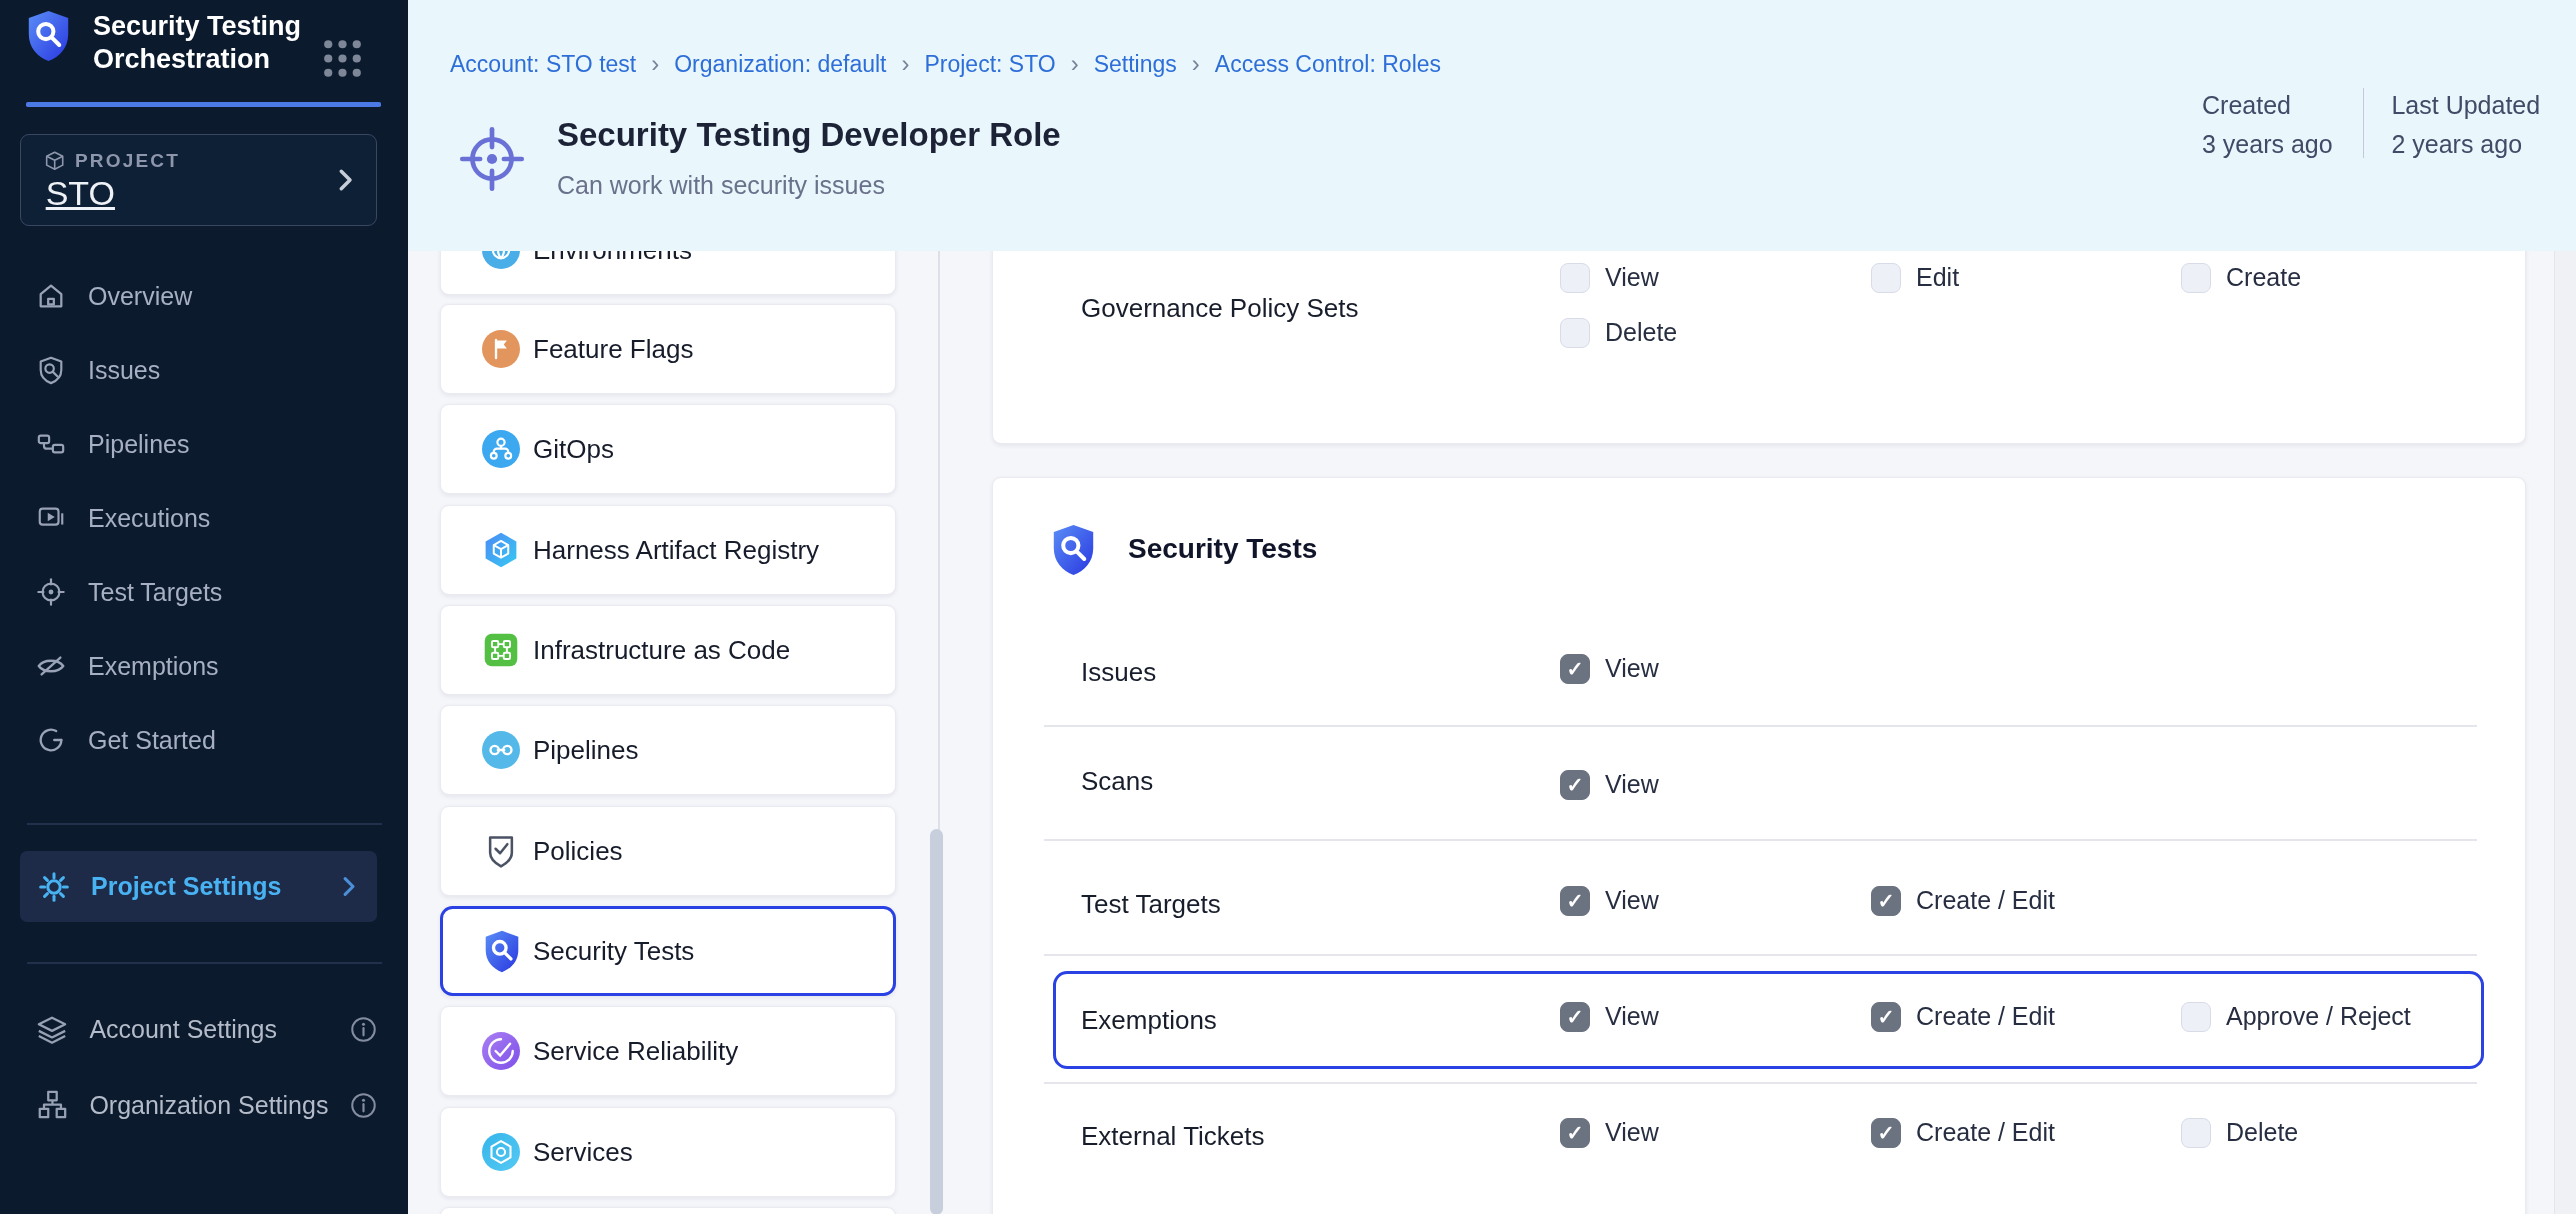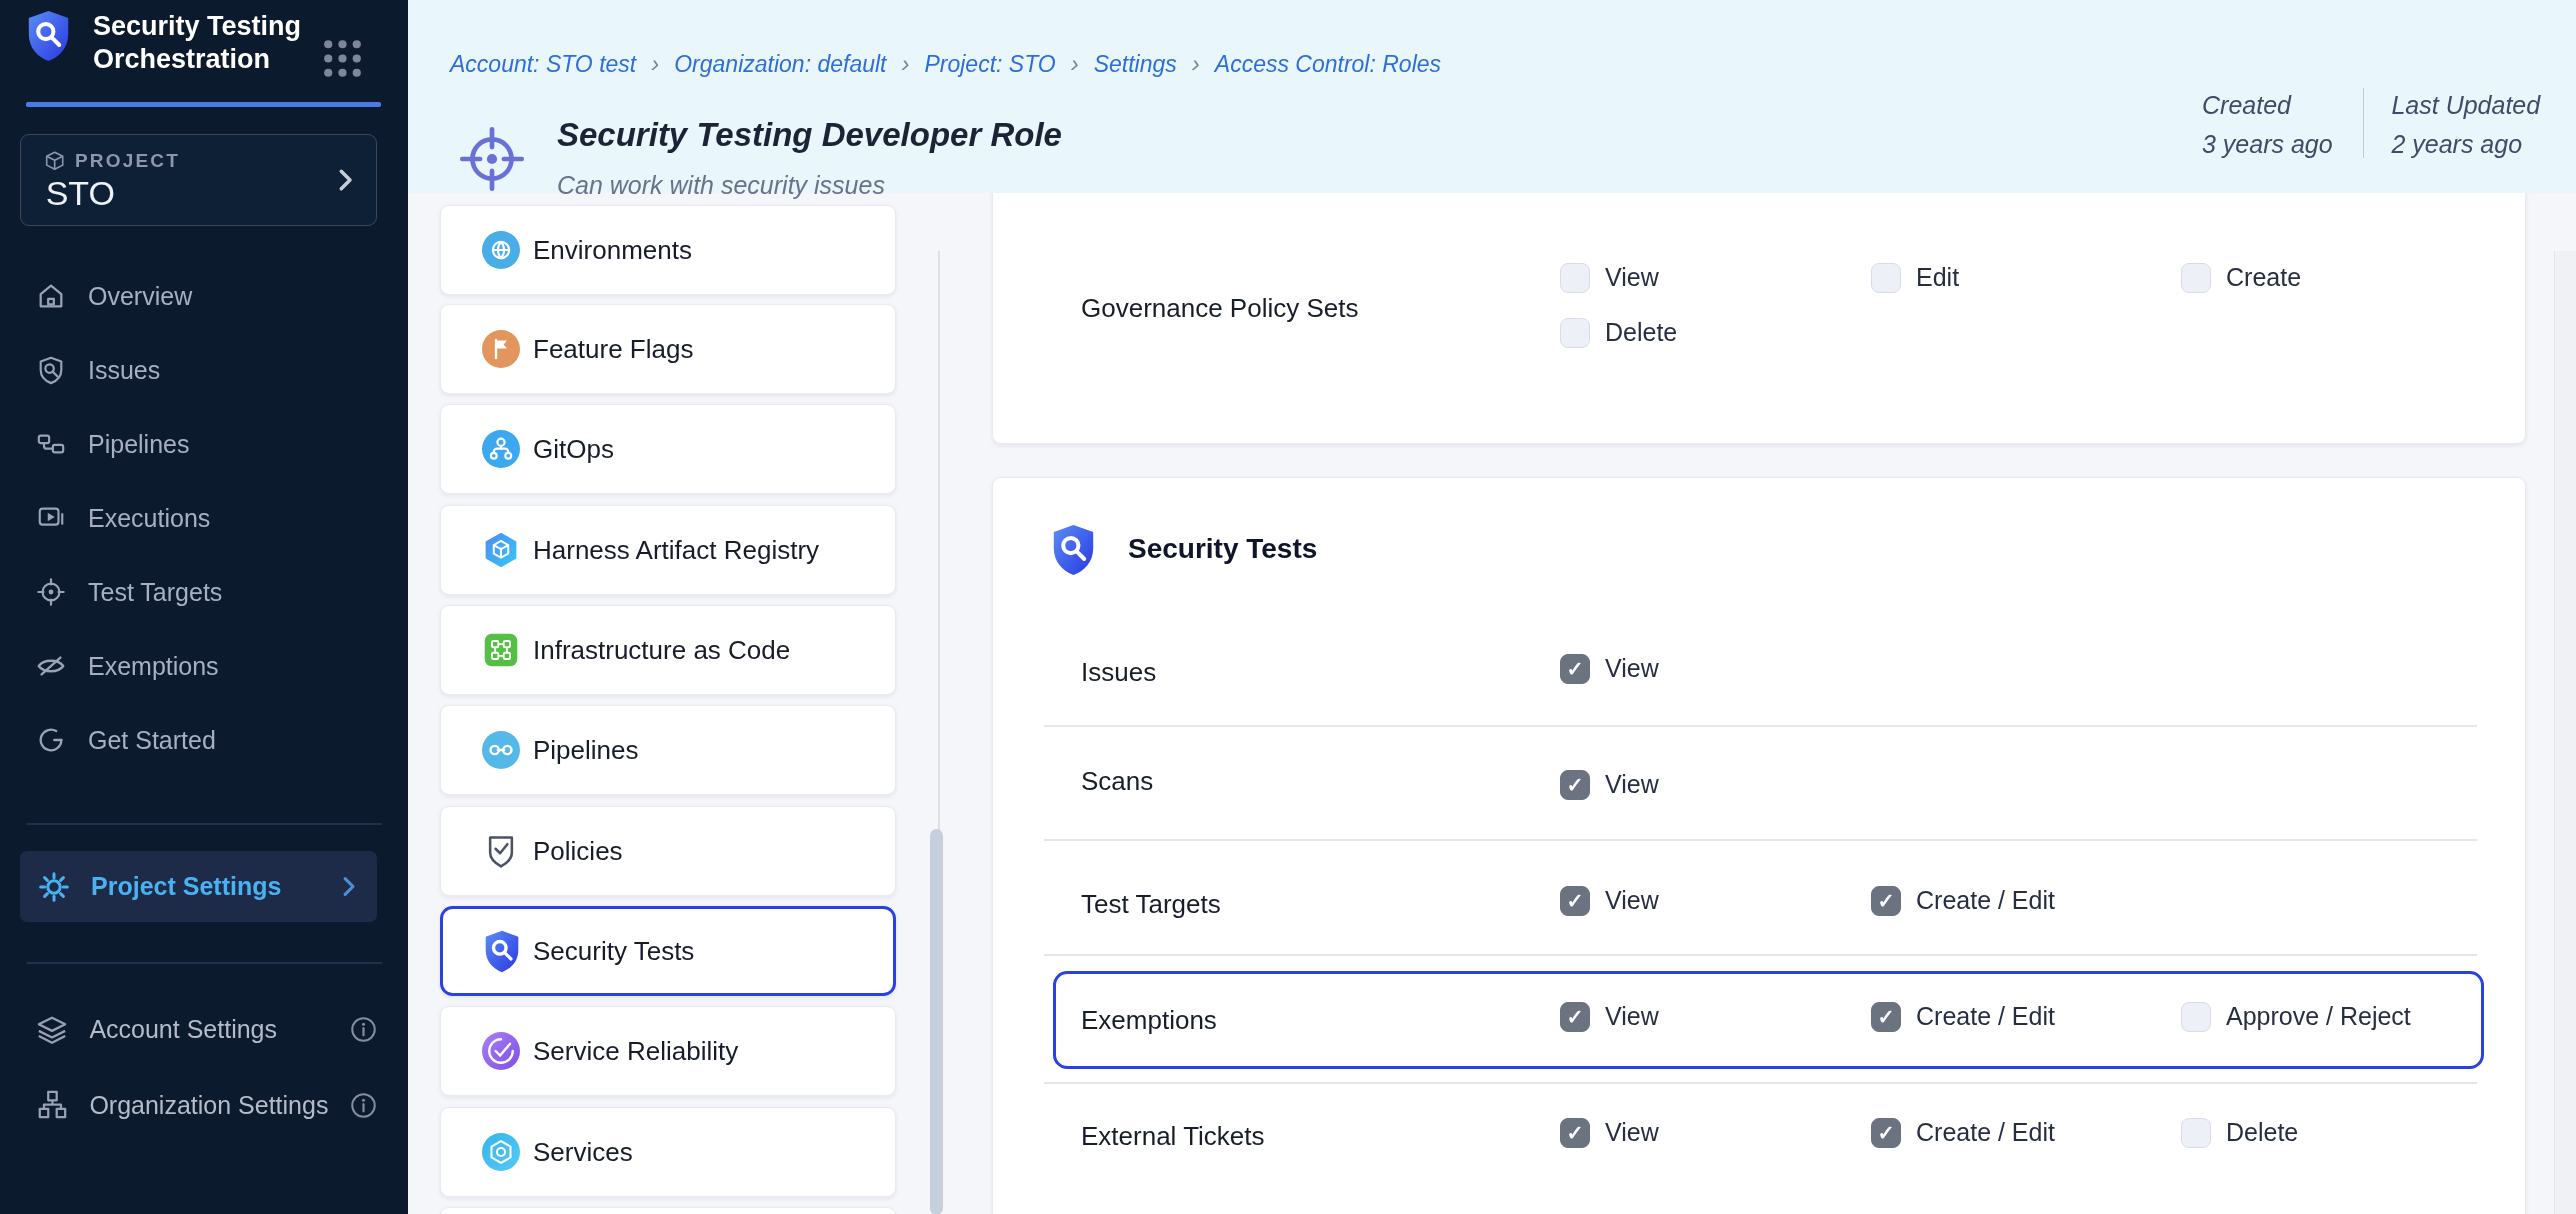--- a/index.html
+++ b/index.html
@@ -12,36 +12,36 @@
   
   .sidebar{position:absolute;left:0;top:0;width:408px;height:1215px;background:#0b1a2d;z-index:10;}
   .logo-row{position:absolute;left:27px;top:10px;display:flex;align-items:flex-start;}
   .logo-shield{width:43px;height:52px;flex:none;}
   .app-title{margin-left:23px;width:225px;font-size:27px;line-height:33px;font-weight:700;color:#ffffff;}
   .grid-icon{position:absolute;left:322px;top:38px;width:41px;height:41px;color:#7e8798;cursor:pointer;}
   .logo-underline{position:absolute;left:26px;top:102px;width:355px;height:4.5px;background:#4b79e6;border-radius:1.8px;}
   .project-card{position:absolute;left:19.7px;top:134px;width:357px;height:92px;border:1.8px solid #3b4660;border-radius:9px;background:#0e2036;box-sizing:border-box;cursor:pointer;}
   .project-eyebrow{position:absolute;left:23px;top:15px;display:flex;align-items:center;gap:9.8px;color:#8d96ab;}
   .project-label{font-size:19px;letter-spacing:2.2px;font-weight:700;color:#8d96ab;}
-  .project-name{position:absolute;left:25px;top:39px;font-size:34px;color:#eef1f6;}
+  .project-name{position:absolute;left:25px;top:39px;font-size:34px;color:#eef1f6;text-decoration:underline;}
   .project-chevron{position:absolute;right:16px;top:30px;width:30px;height:30px;color:#c6cdda;}
   .nav{position:absolute;left:0;top:259px;width:408px;}
   .nav-item{height:74px;display:flex;align-items:center;padding-left:36px;gap:22px;font-size:25px;color:#a7afc2;cursor:pointer;}
   .nav-item svg{width:30px;height:30px;color:#99a2b6;flex:none;}
   .sb-divider{position:absolute;left:27px;width:355px;height:1.8px;background:#23304c;}
   .ps-row{position:absolute;left:19.7px;top:851px;width:357px;height:71px;background:#1d2b48;border-radius:7.1px;display:flex;align-items:center;padding-left:18px;box-sizing:border-box;gap:21.4px;cursor:pointer;}
   .ps-row svg.gear{width:32px;height:32px;color:#49b2f2;flex:none;}
   .ps-label{font-size:25px;font-weight:600;color:#49b2f2;}
   .ps-chevron{margin-left:auto;margin-right:14.3px;width:27px;height:27px;color:#4a8fd8;}
   .settings-row{position:absolute;left:36px;width:341px;height:54px;display:flex;align-items:center;gap:21.4px;cursor:pointer;}
   .settings-row svg.s-icon{width:32px;height:32px;color:#98a1b4;flex:none;}
   .settings-label{font-size:25px;color:#b4bbc9;}
   .info-icon{margin-left:auto;width:27px;height:27px;color:#848da0;cursor:pointer;}
   
-  .header-band{position:absolute;left:408px;top:0;width:2168px;height:193px;background:#e9f6fb;z-index:5;font-style:italic;}
+  .header-band{position:absolute;left:408px;top:0;width:2168px;height:251px;background:#e9f6fb;z-index:5;}
   .breadcrumb{position:absolute;left:42px;top:50px;display:flex;align-items:center;font-size:23px;}
   .crumb{color:#2d6ed8;cursor:pointer;text-decoration:none;}
   .crumb-sep{color:#78829a;margin:0 15px;font-size:24px;}
   .page-icon{position:absolute;left:50px;top:125px;width:68px;height:68px;}
   .page-title{position:absolute;left:149px;top:116px;font-size:33px;font-weight:600;color:#1d2336;}
   .page-subtitle{position:absolute;left:149px;top:171px;font-size:25px;color:#69718b;}
   .meta{position:absolute;left:1794px;top:86px;display:flex;}
   .meta-col{line-height:39px;font-size:25px;color:#414a66;}
   .meta-divider{width:1.8px;height:70px;background:#c3c9d6;margin:1.8px 27px 0 30px;}
   

